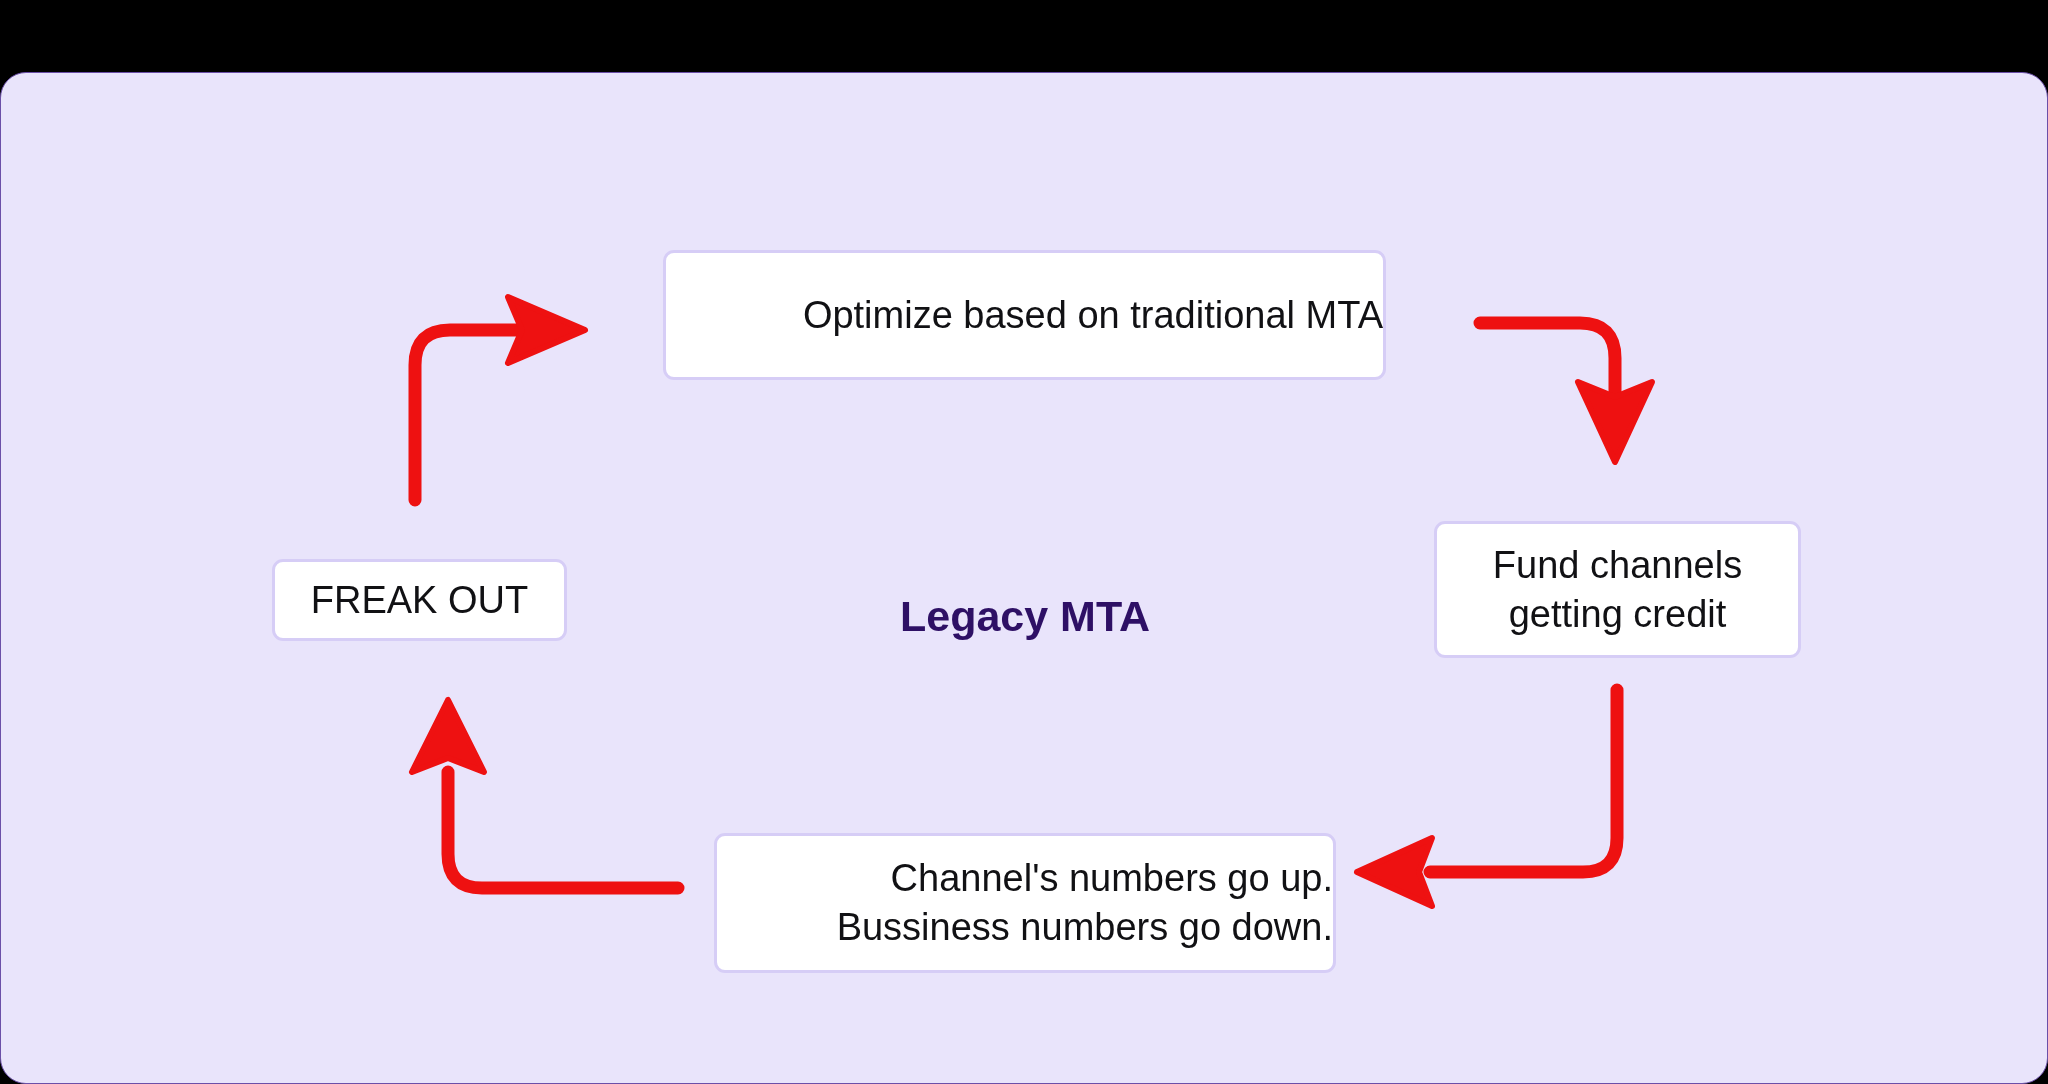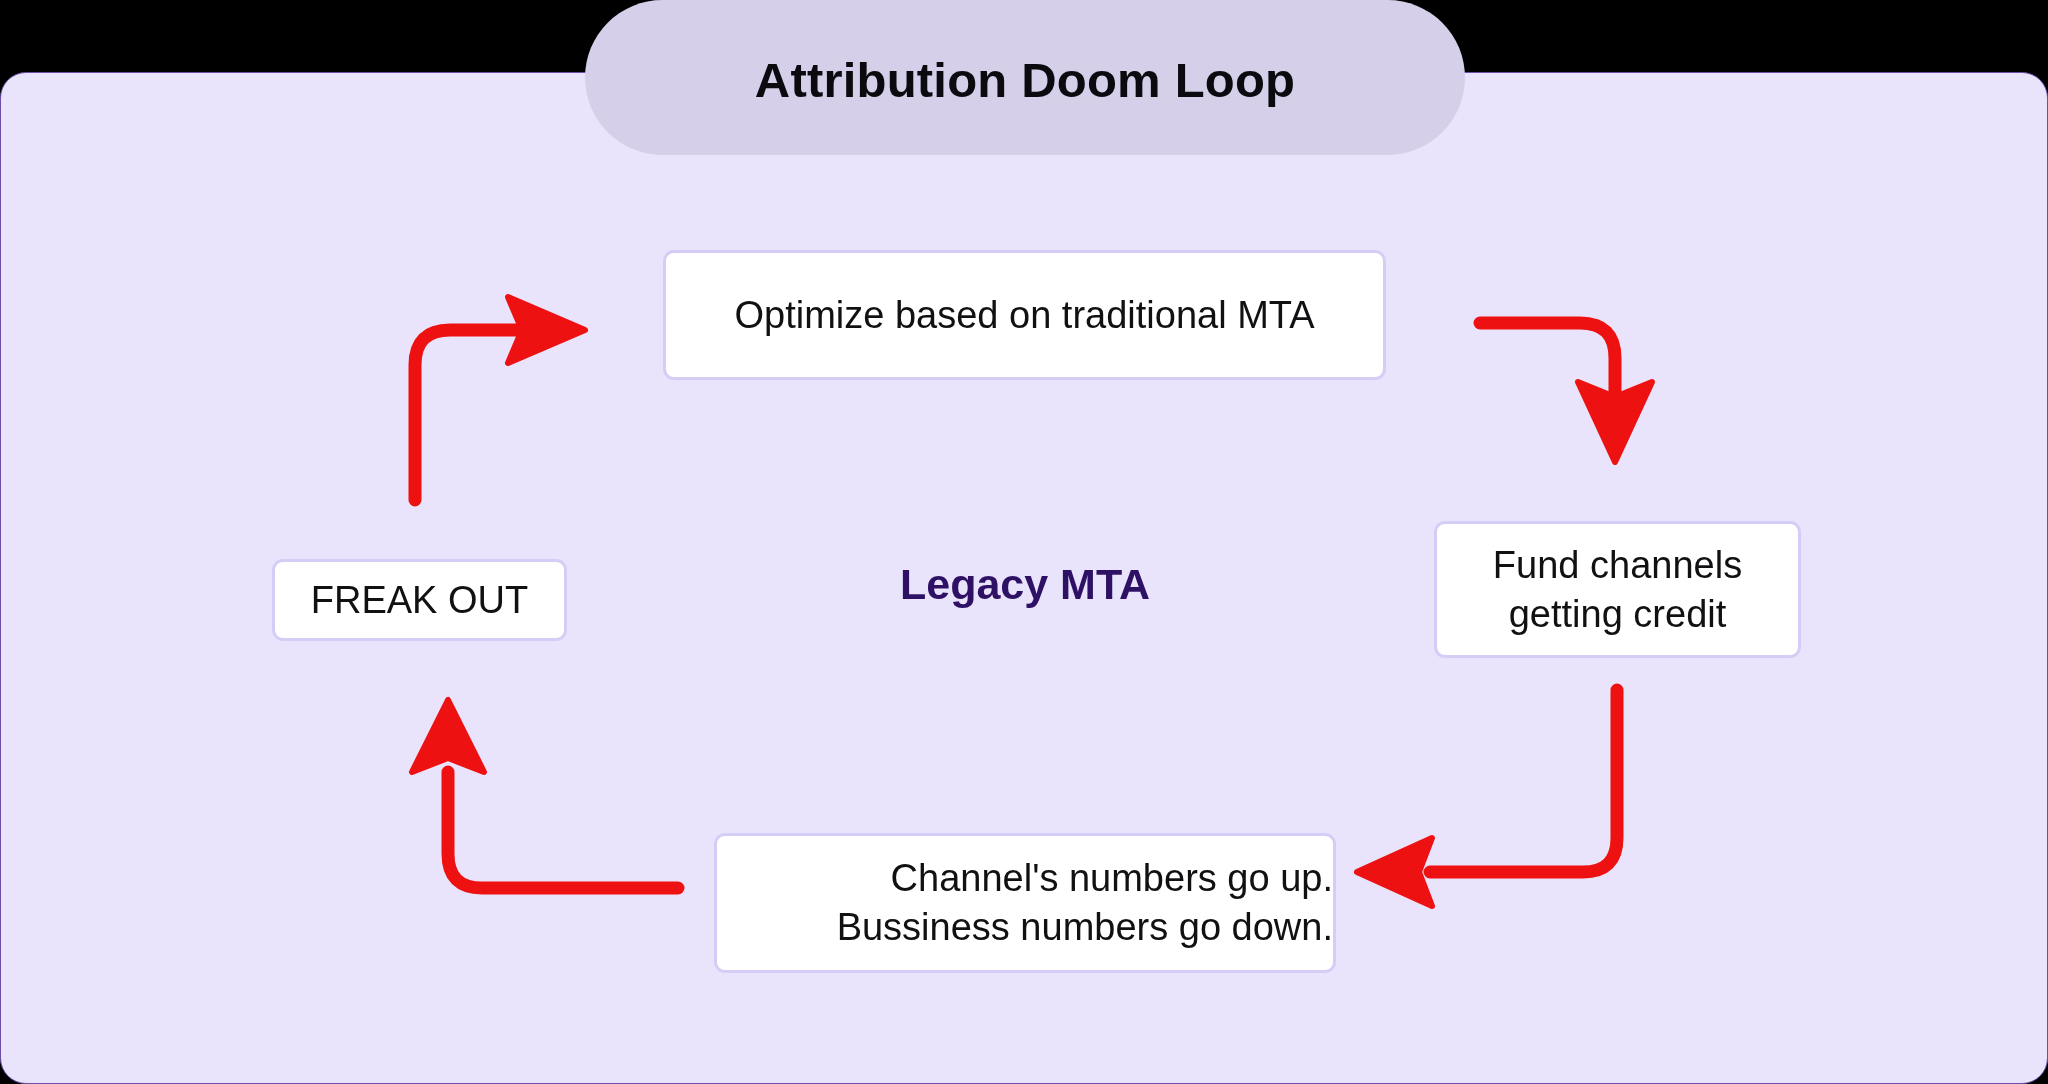--- a/index.html
+++ b/index.html
@@ -79,21 +79,21 @@
   }
 
   
   #node-optimize {
     left: 663px;
     top: 250px;
     width: 723px;
     height: 130px;
     justify-content: center;
   }
-  #node-optimize .node-text { text-align: center; }
+  #node-optimize .node-text { text-align: right; }
 
   #node-fund {
     left: 1434px;
     top: 521px;
     width: 367px;
     height: 137px;
     justify-content: center;
   }
   #node-fund .node-text { text-align: center; }
 
@@ -114,21 +114,21 @@
     height: 82px;
     justify-content: center;
     margin-top: 10px;
   }
   #node-freakout .node-text { text-align: center; }
 
   
   #center-label {
     position: absolute;
     left: 780px;
-    top: 560px;
+    top: 592px;
     width: 490px;
     text-align: center;
     font-size: 43px;
     font-weight: bold;
     color: #2e1065;
     z-index: 15;
   }
 
   
   #arrows {
@@ -164,23 +164,20 @@
       <path d="M 1617 690 L 1617 838 Q 1617 872 1583 872 L 1430 872" fill="none" stroke="#ee1111" stroke-width="13" stroke-linecap="round" stroke-linejoin="round"></path>
       <path d="M 1357 872 L 1432 838 L 1419 872 L 1432 906 Z" fill="#ee1111" stroke="#ee1111" stroke-width="6" stroke-linejoin="round"></path>
     </g>
 
     <g>
       <path d="M 678 888 L 482 888 Q 448 888 448 854 L 448 772" fill="none" stroke="#ee1111" stroke-width="13" stroke-linecap="round" stroke-linejoin="round"></path>
       <path d="M 448 700 L 412 772 L 448 758 L 484 772 Z" fill="#ee1111" stroke="#ee1111" stroke-width="6" stroke-linejoin="round"></path>
     </g>
   </svg>
 
-  <div id="title-pill">
-    <span class="title-text">Attribution Doom Loop</span>
-  </div>
 
   <div class="node" id="node-optimize">
     <span class="node-text">Optimize based on traditional MTA</span>
   </div>
 
   <div class="node" id="node-fund">
     <span class="node-text">Fund channels
 getting credit</span>
   </div>
 

